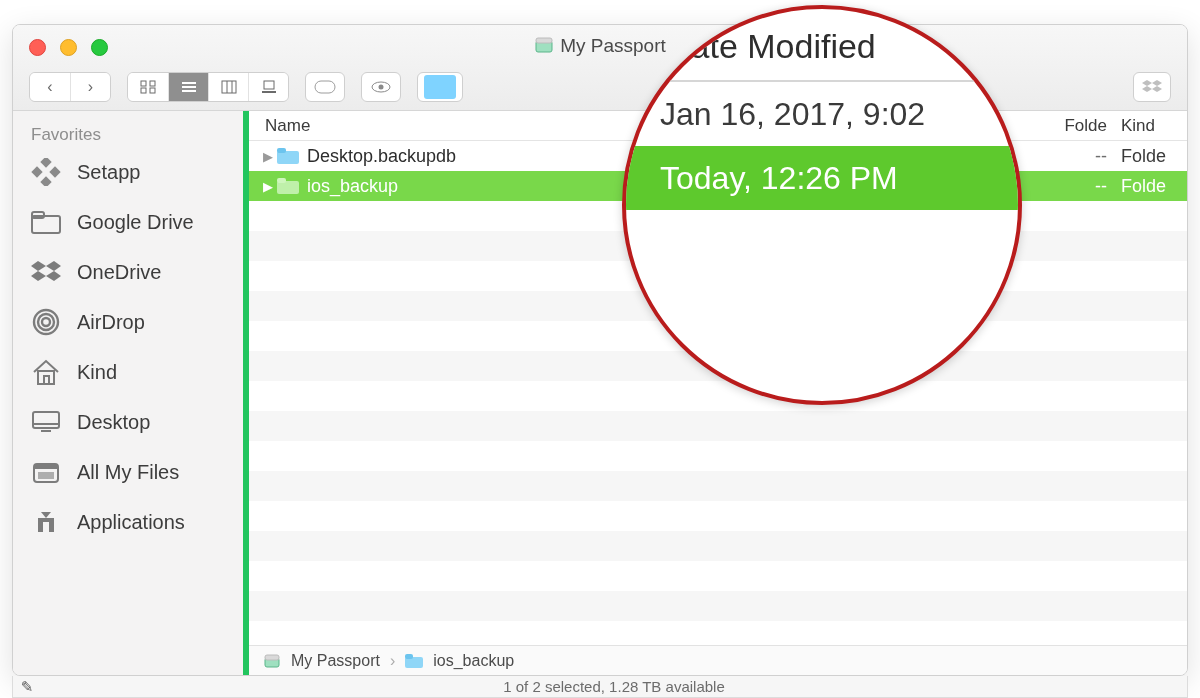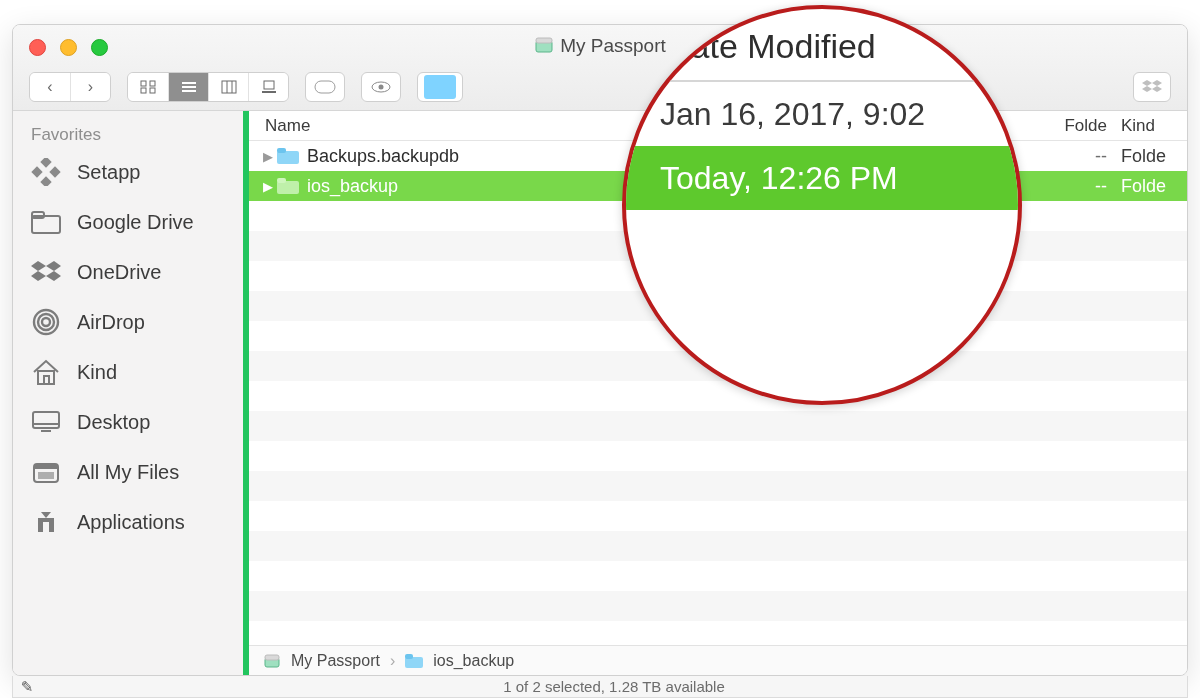--- a/index.html
+++ b/index.html
@@ -259,21 +259,21 @@
       </div>
       <div class="rows" id="rows">
           <div class="row">
             <span class="tri">▶</span>
             <span class="ficon folder-mini">
               <svg width="22" height="16">
                 <rect x="0" y="3" width="22" height="13" rx="2" fill="#8fd6f7"></rect>
                 <rect x="0" y="0" width="9" height="5" rx="2" fill="#6cc4ee"></rect>
               </svg>
             </span>
-            <span class="fname">Backups.backupdb</span>
+            <span class="fname">Desktop.backupdb</span>
             <span class="spacer"></span>
             <span class="size">--</span>
             <span class="kind">Folde</span>
           </div>
           <div class="row selected">
             <span class="tri">▶</span>
             <span class="ficon folder-mini">
               <svg width="22" height="16">
                 <rect x="0" y="3" width="22" height="13" rx="2" fill="#8fd6f7"></rect>
                 <rect x="0" y="0" width="9" height="5" rx="2" fill="#6cc4ee"></rect>

